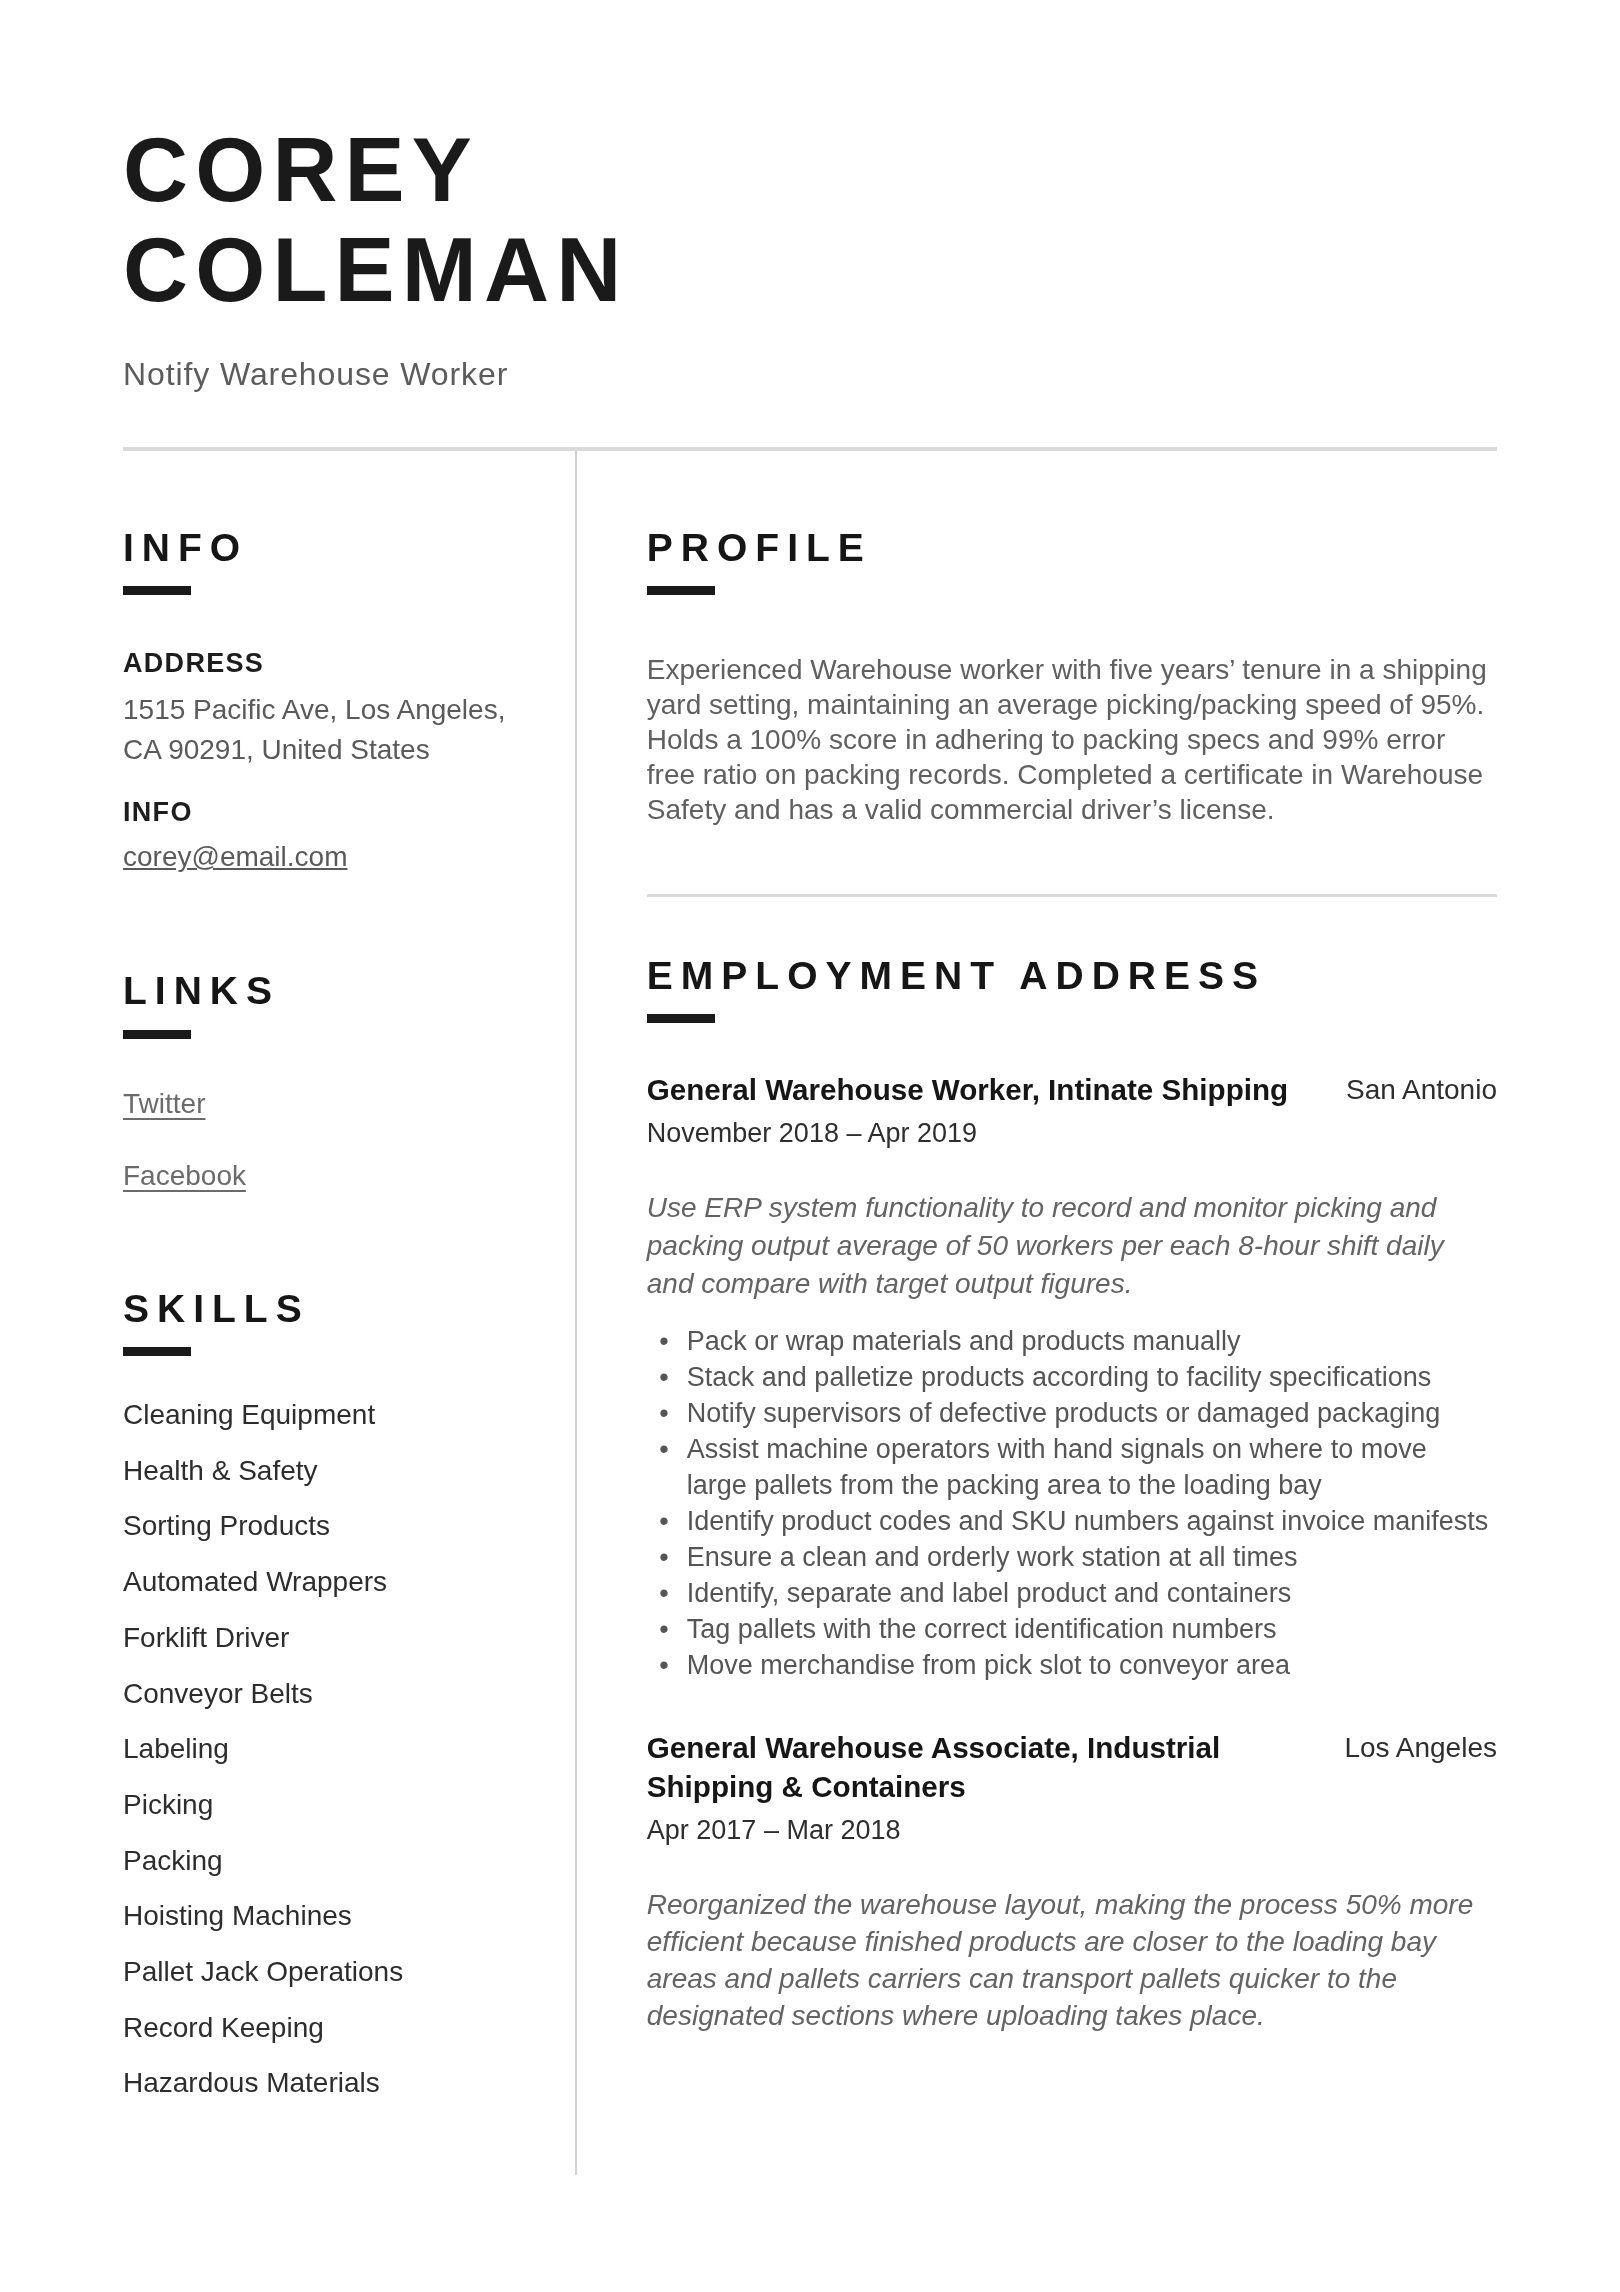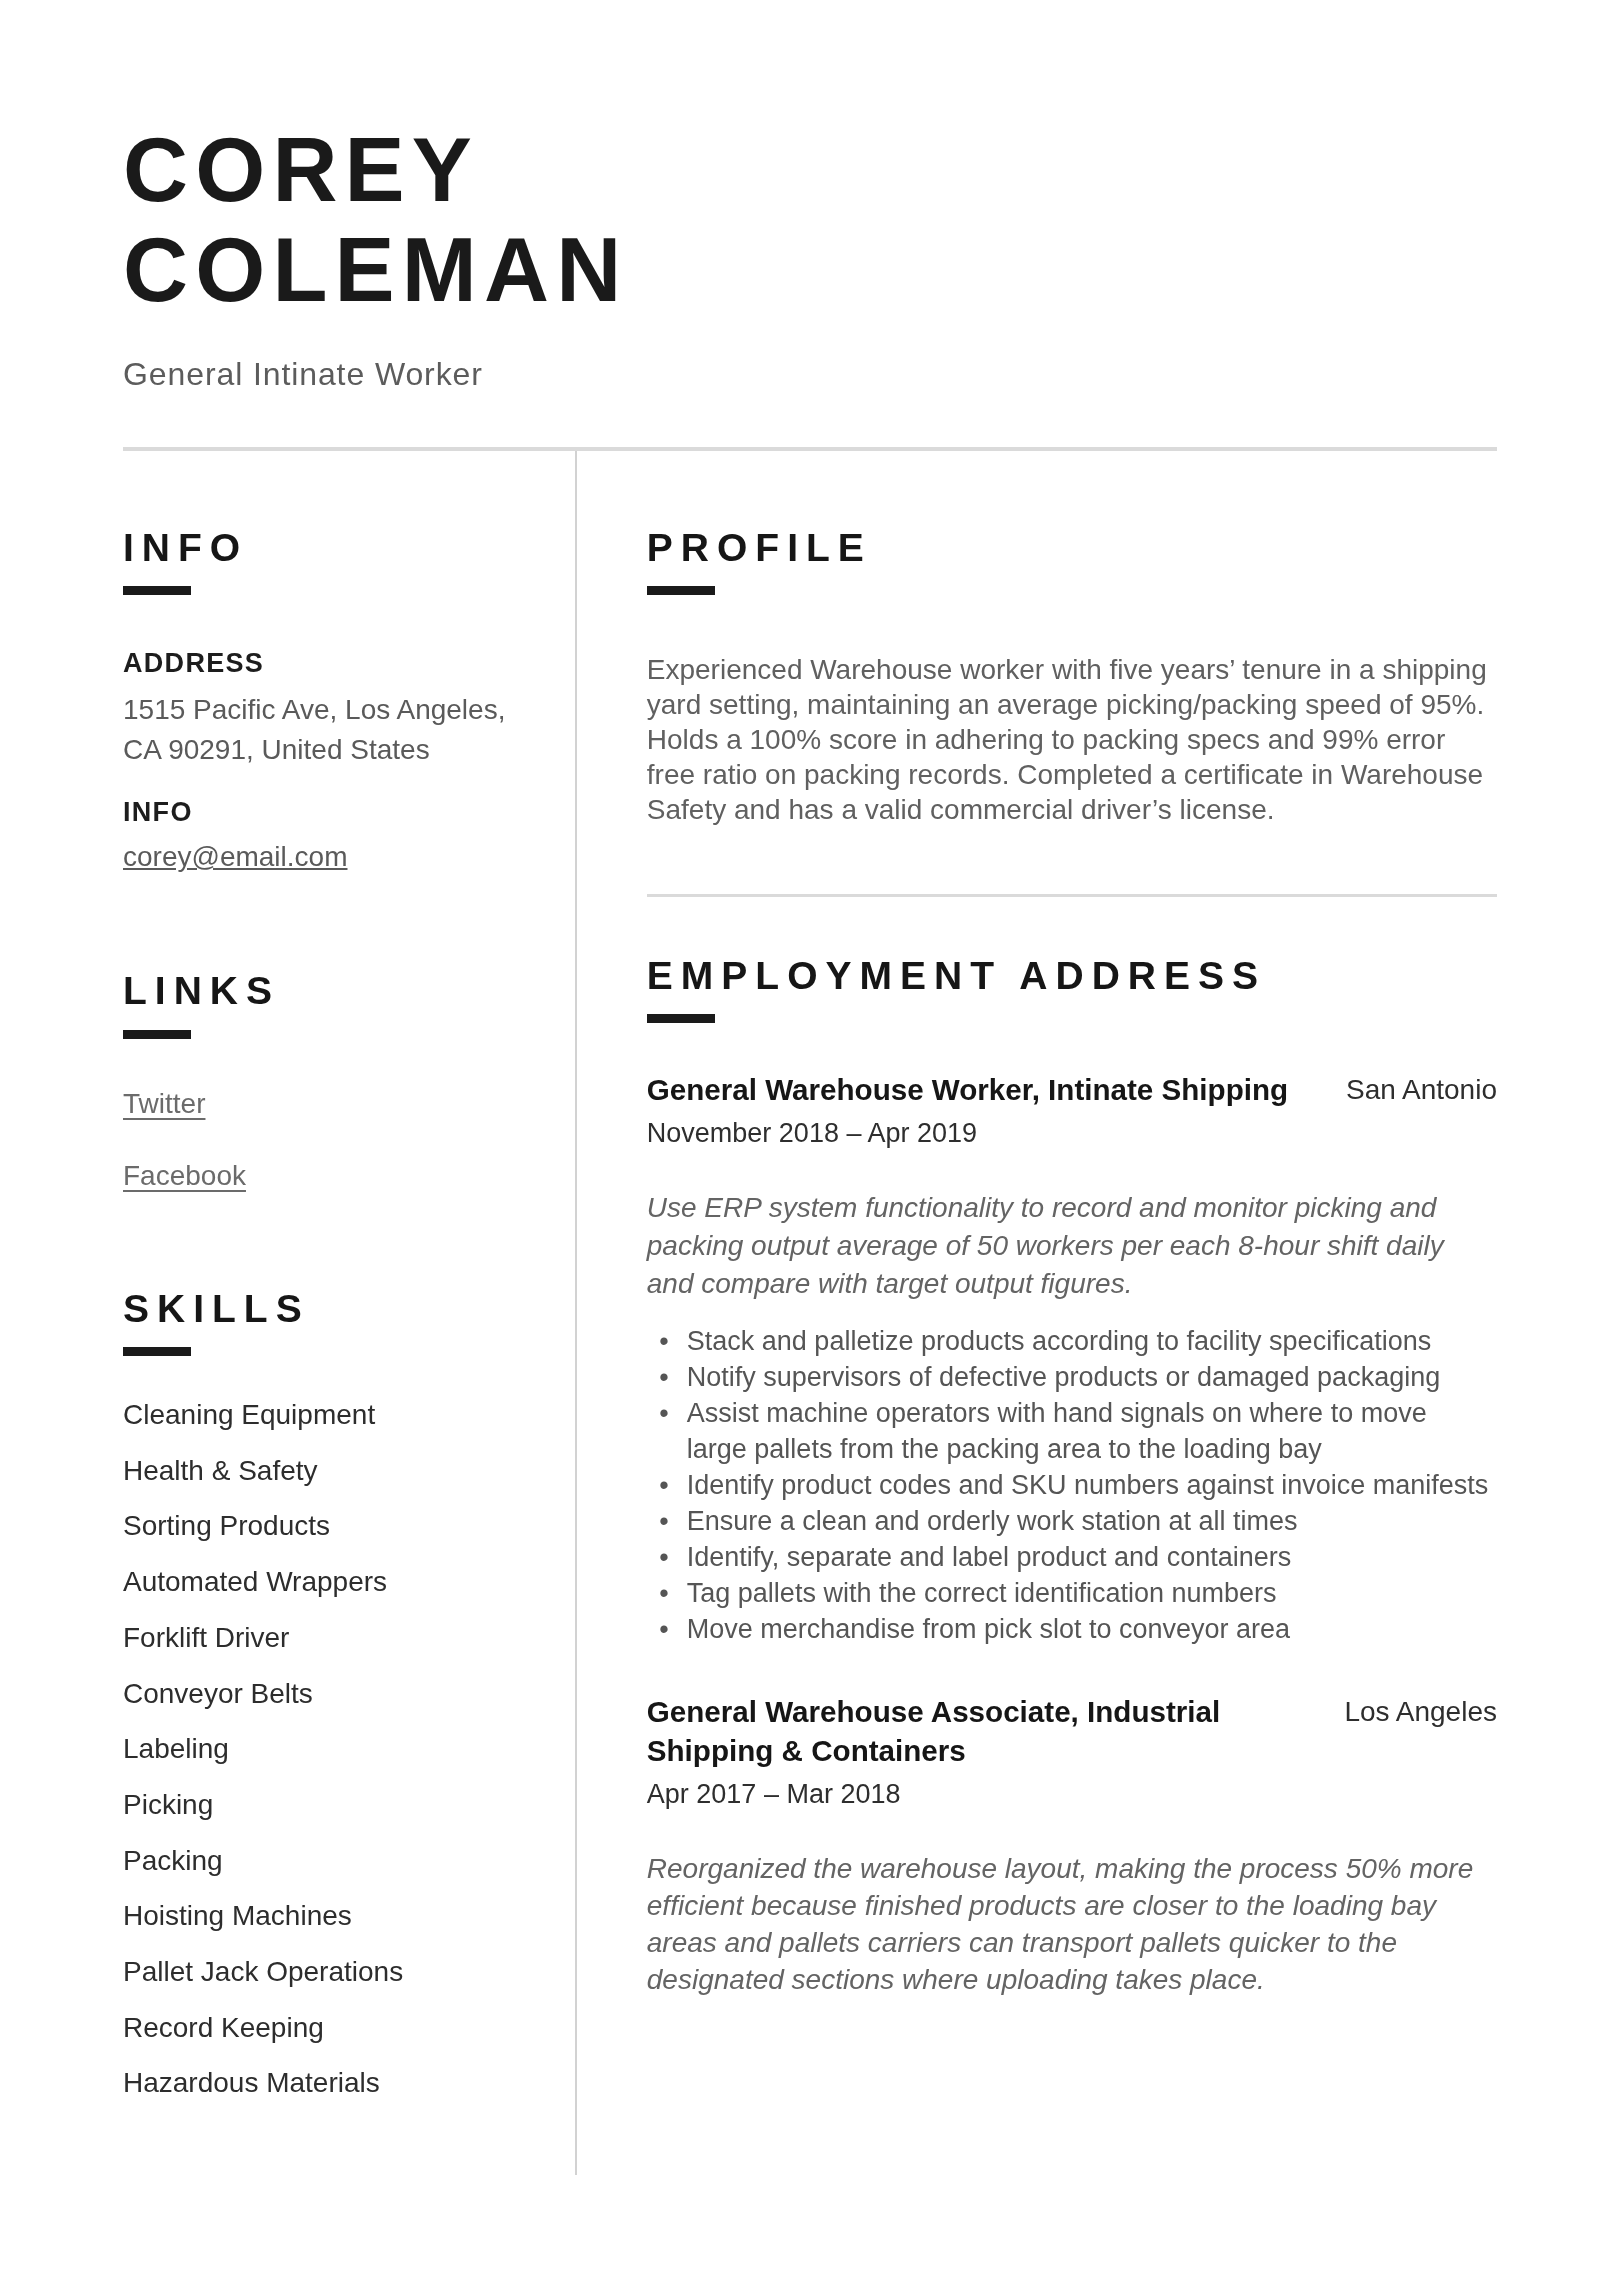--- a/index.html
+++ b/index.html
@@ -103,21 +103,21 @@
 </head>
 <body>
 
 <div class="page">
 
   <div class="header">
     <h1 class="name">
       <span>COREY</span>
       <span>COLEMAN</span>
     </h1>
-    <div class="subtitle">General Intinate Worker</div>
+    <div class="subtitle">Notify Warehouse Worker</div>
   </div>
 
   <div class="top-rule"></div>
 
   <div class="columns">
 
     <aside class="col-left">
 
       <section class="info-section">
         <h2 class="sec">INFO</h2>
@@ -174,20 +174,21 @@
         <div class="sec-rule"></div>
 
         <div class="job">
           <div class="job-header">
             <div class="job-title">General Warehouse Worker, Intinate Shipping</div>
             <div class="job-location">San Antonio</div>
           </div>
           <div class="job-dates">November 2018 – Apr 2019</div>
           <p class="job-summary">Use ERP system functionality to record and monitor picking and packing output average of 50 workers per each 8-hour shift daily and compare with target output figures.</p>
           <ul class="job-bullets">
+            <li>Pack or wrap materials and products manually</li>
             <li>Stack and palletize products according to facility specifications</li>
             <li>Notify supervisors of defective products or damaged packaging</li>
             <li>Assist machine operators with hand signals on where to move large pallets from the packing area to the loading bay</li>
             <li>Identify product codes and SKU numbers against invoice manifests</li>
             <li>Ensure a clean and orderly work station at all times</li>
             <li>Identify, separate and label product and containers</li>
             <li>Tag pallets with the correct identification numbers</li>
             <li>Move merchandise from pick slot to conveyor area</li>
           </ul>
         </div>

